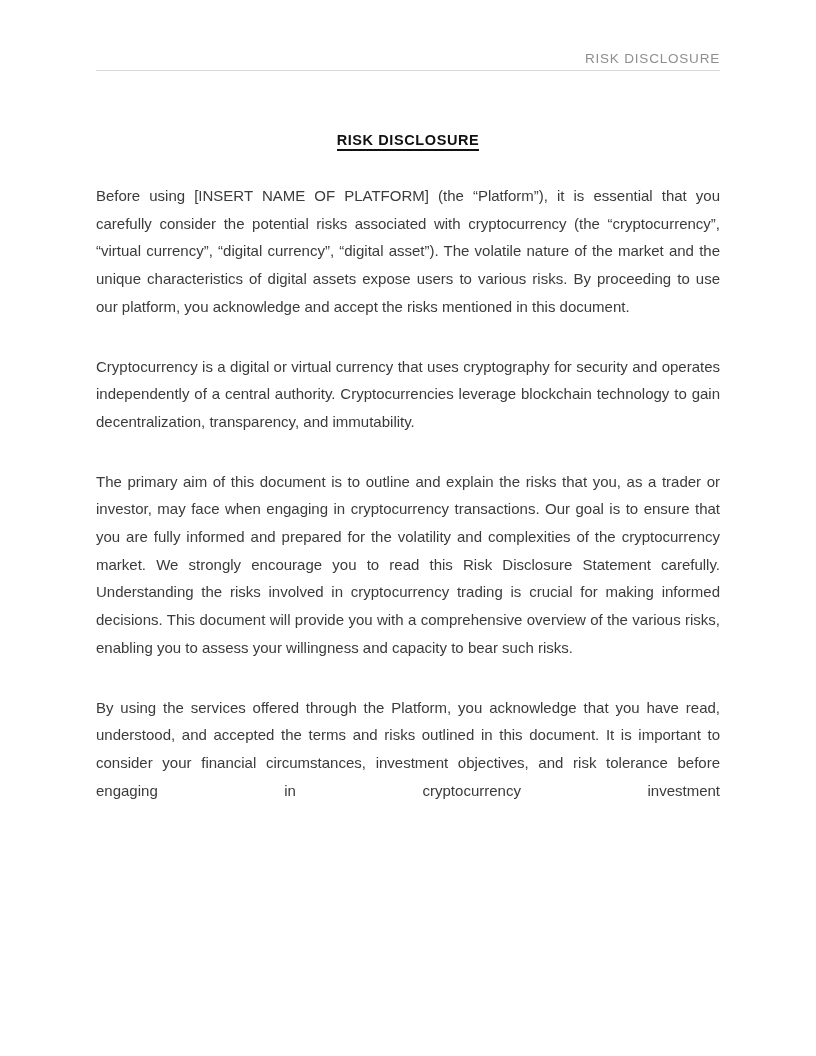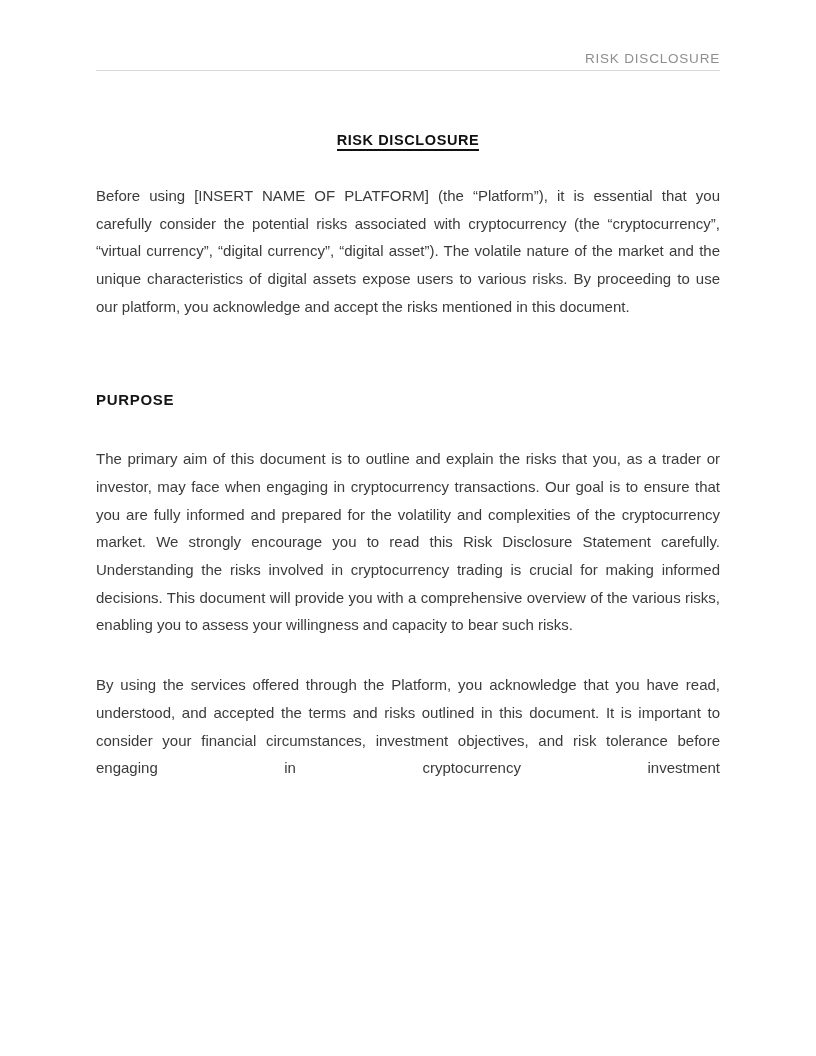--- a/index.html
+++ b/index.html
@@ -94,22 +94,22 @@
   <header class="doc-header">
     <span class="header-text">RISK DISCLOSURE</span>
   </header>
 
   <main class="doc-body">
 
     <h1 class="doc-title"><span class="underline">RISK DISCLOSURE</span></h1>
 
     <p class="para">Before using [INSERT NAME OF PLATFORM] (the “Platform”), it is essential that you carefully consider the potential risks associated with cryptocurrency (the “cryptocurrency”, “virtual currency”, “digital currency”, “digital asset”). The volatile nature of the market and the unique characteristics of digital assets expose users to various risks. By proceeding to use our platform, you acknowledge and accept the risks mentioned in this document.</p>
 
+    <p class="para">Cryptocurrency is a digital or virtual currency that uses cryptography for security and operates independently of a central authority. Cryptocurrencies leverage blockchain technology to gain decentralization, transparency, and immutability.</p>
 
-    <h2 class="section-heading">PURPOSE</h2>
 
     <p class="para">The primary aim of this document is to outline and explain the risks that you, as a trader or investor, may face when engaging in cryptocurrency transactions. Our goal is to ensure that you are fully informed and prepared for the volatility and complexities of the cryptocurrency market. We strongly encourage you to read this Risk Disclosure Statement carefully. Understanding the risks involved in cryptocurrency trading is crucial for making informed decisions. This document will provide you with a comprehensive overview of the various risks, enabling you to assess your willingness and capacity to bear such risks.</p>
 
     <p class="para clipped">By using the services offered through the Platform, you acknowledge that you have read, understood, and accepted the terms and risks outlined in this document. It is important to consider your financial circumstances, investment objectives, and risk tolerance before engaging in cryptocurrency investment</p>
 
   </main>
 
   <footer class="doc-footer">
     <span class="footer-pipe">|</span><span class="footer-pagenum">1</span>
   </footer>

